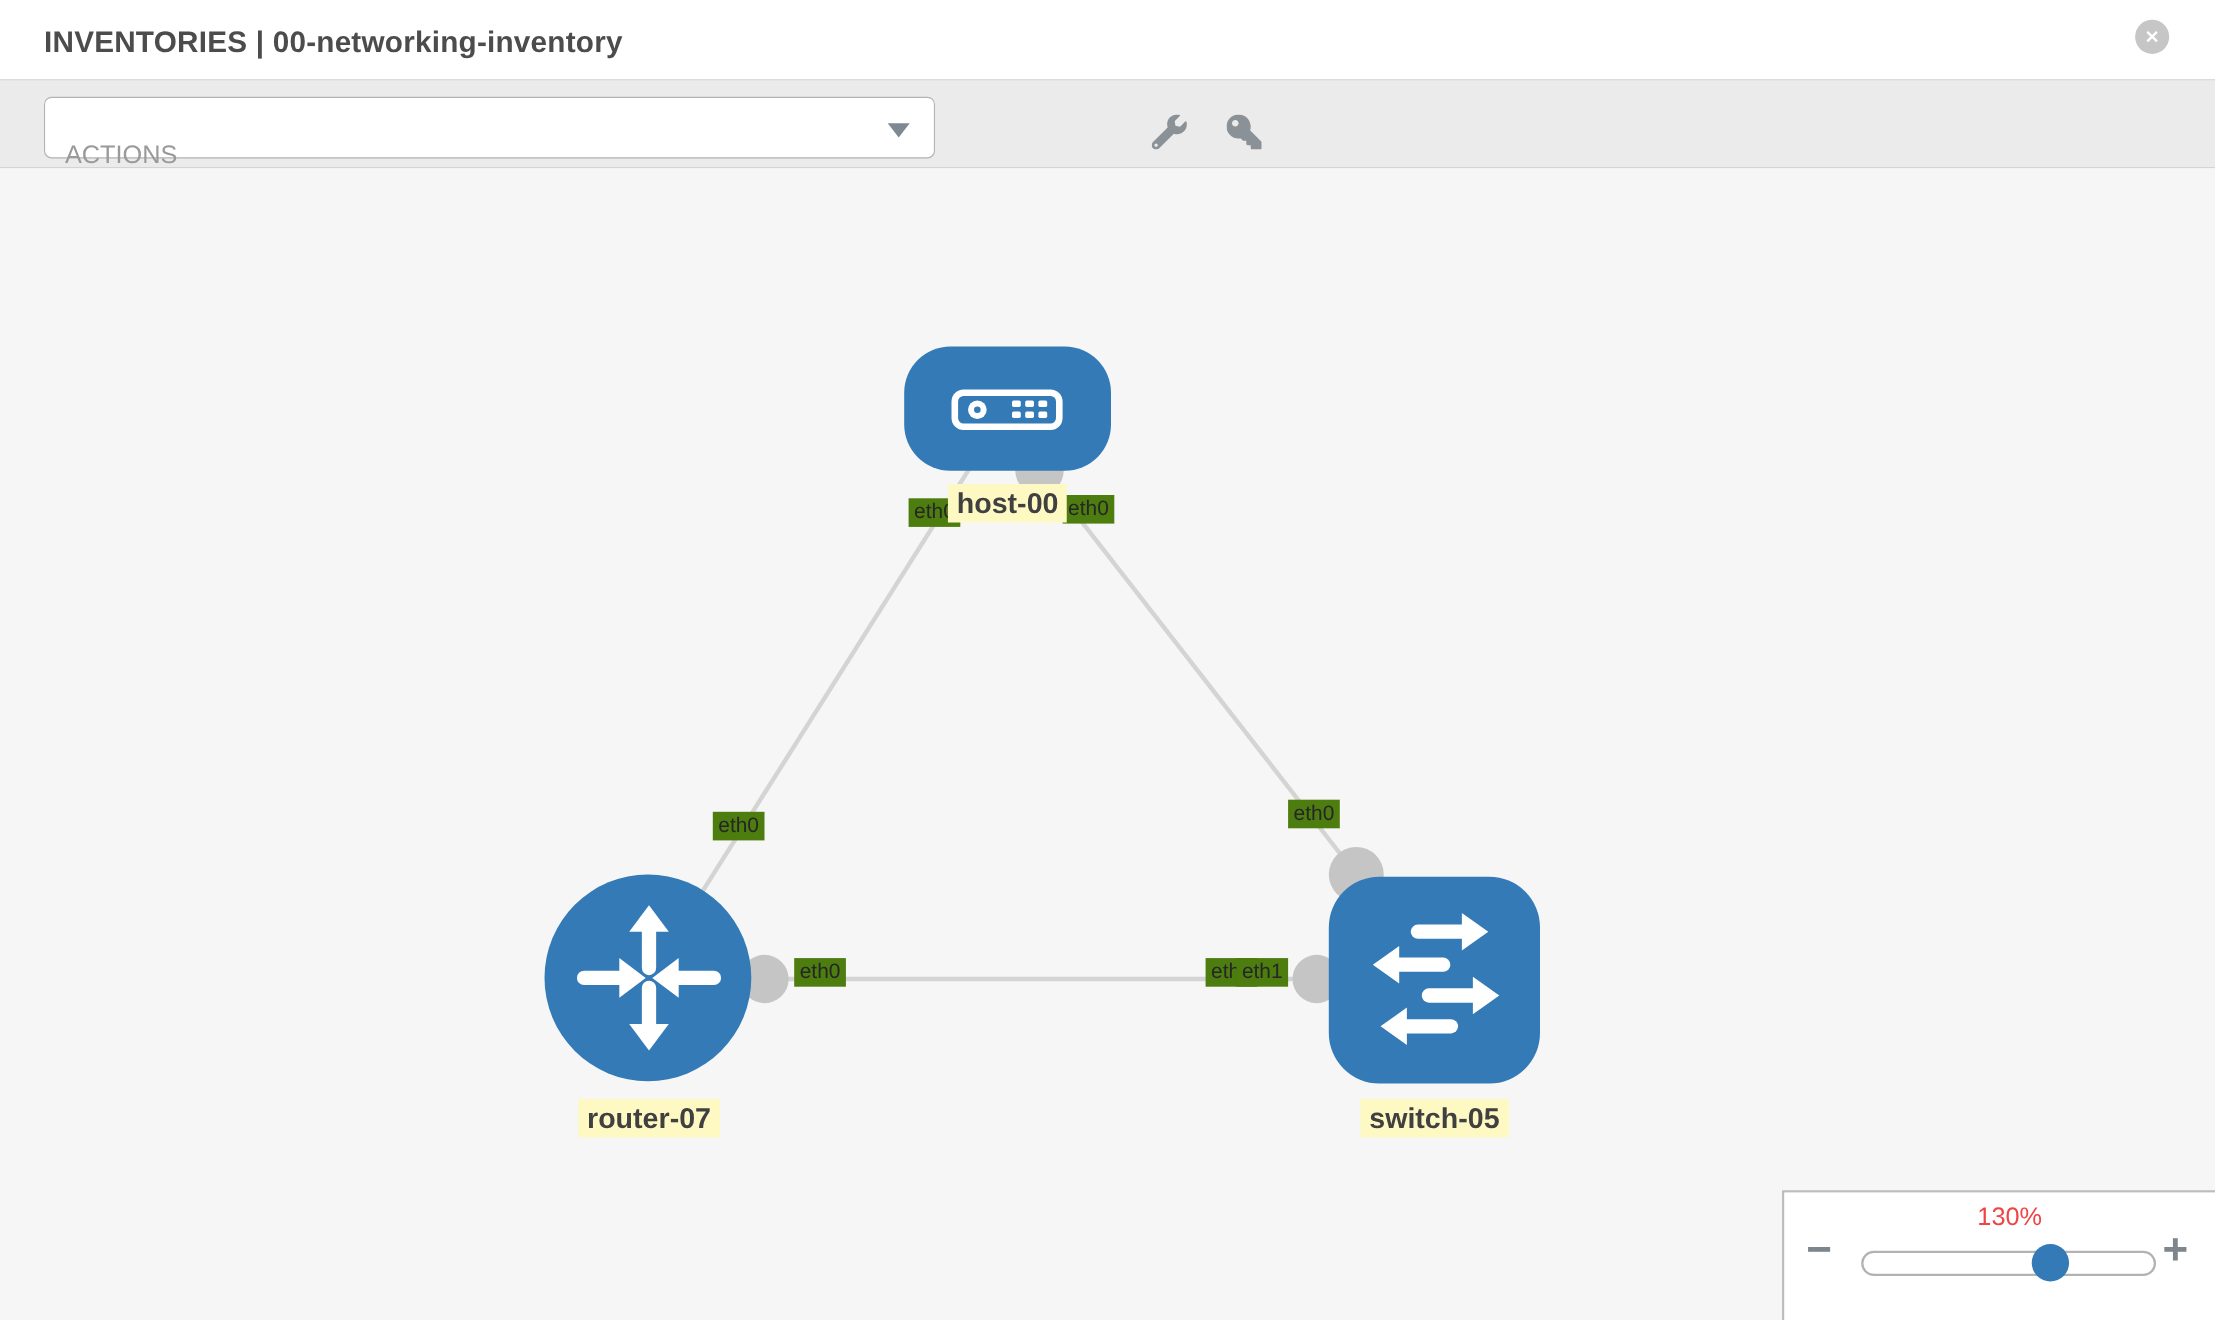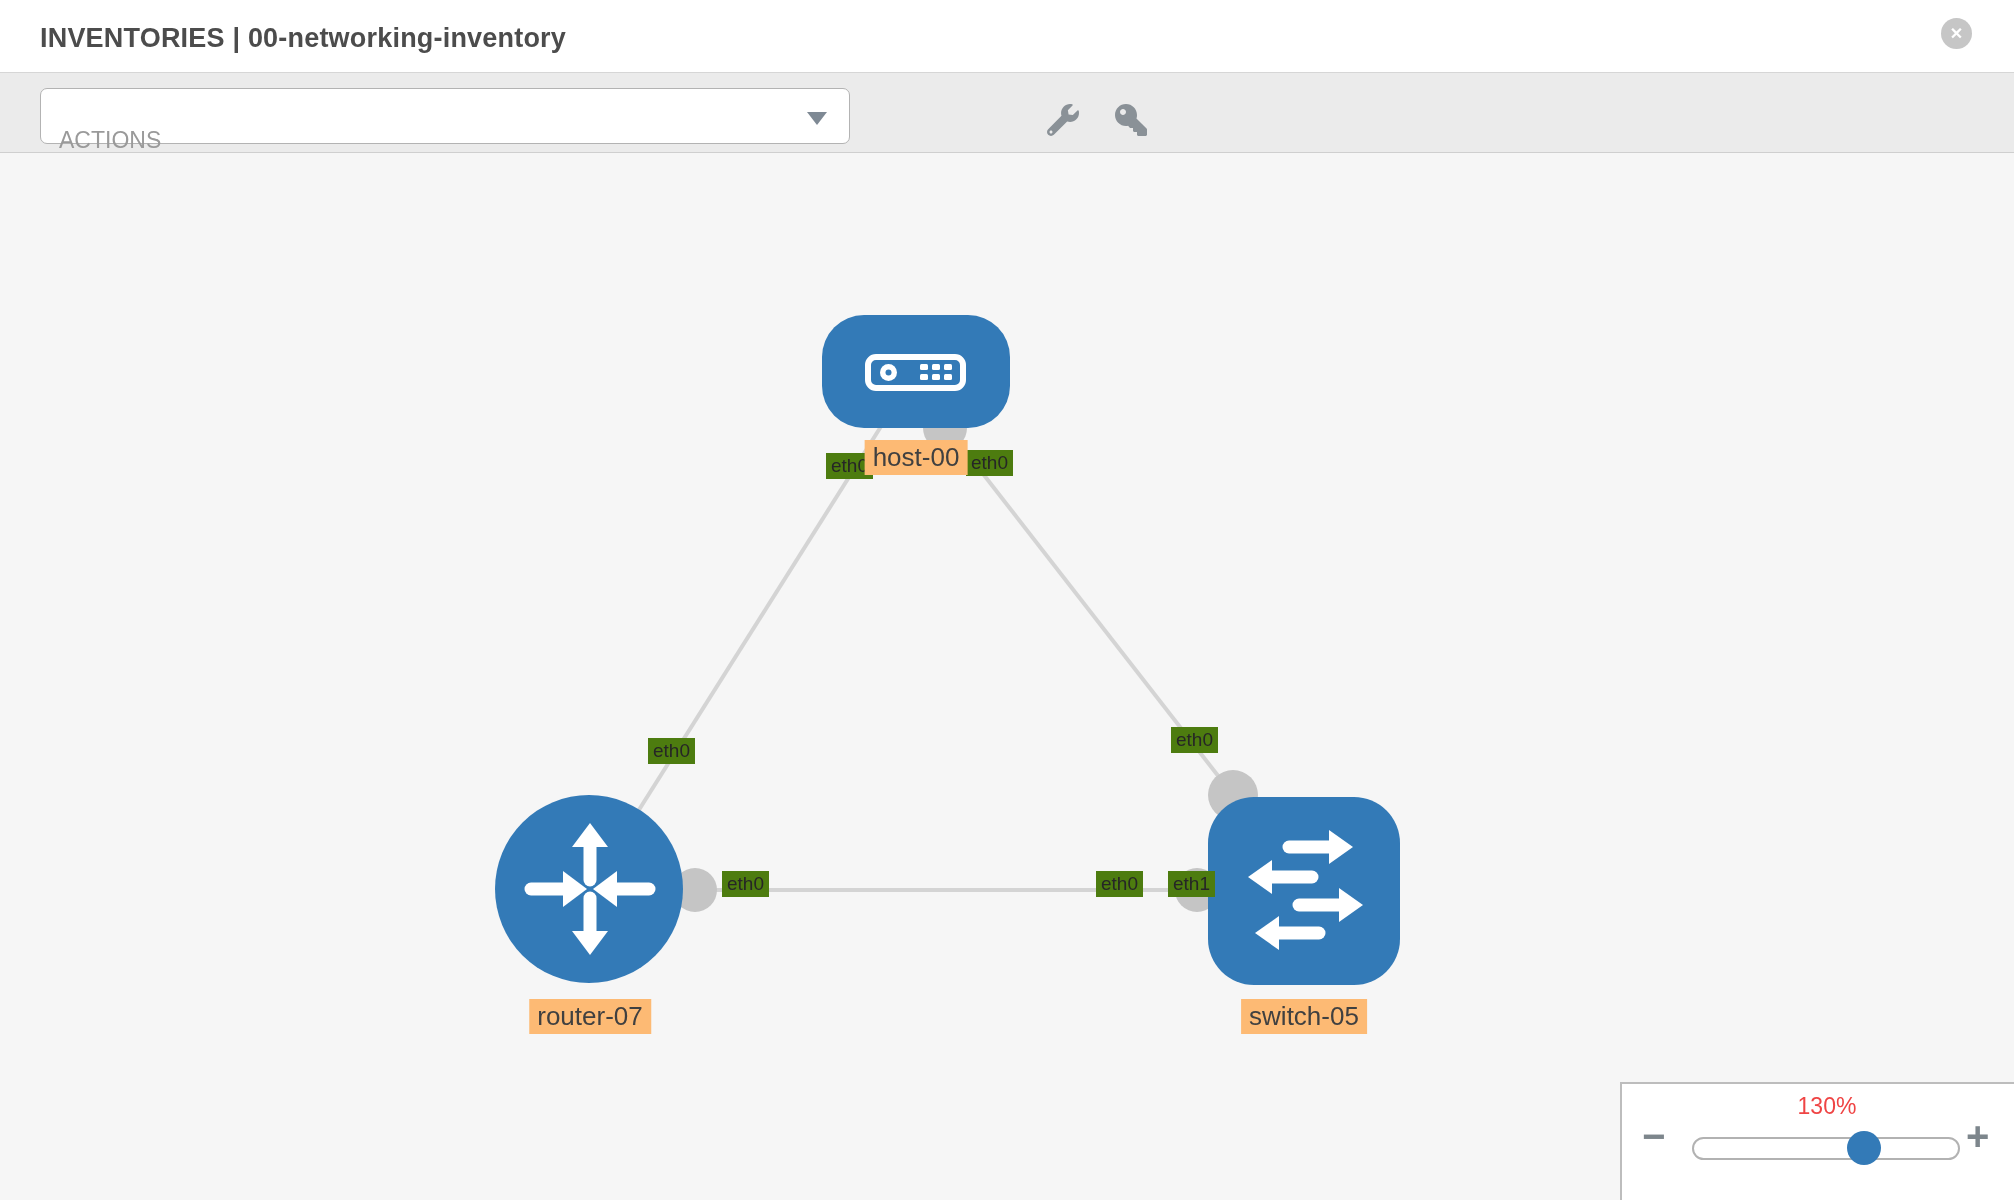--- a/index.html
+++ b/index.html
@@ -38,26 +38,26 @@
   .net-svg { position:absolute; left:0; top:0; }
   .net-svg line { stroke:#d4d4d4; stroke-width:4; }
   .net-svg circle.iface { fill:#c5c5c5; }
 
   .node { position:absolute; background:#337ab7; cursor:pointer;
     display:flex; align-items:center; justify-content:center; }
   .node-host   { left:822px; top:162px; width:188px; height:113px; border-radius:42px; }
   .node-router { left:495px; top:642px; width:188px; height:188px; border-radius:50%; }
   .node-switch { left:1208px; top:644px; width:192px; height:188px; border-radius:46px; }
 
-  .node-label { position:absolute; transform:translateX(-50%); background:#fdba74;
-    color:#404040; font-size:26px; padding:2px 8px; white-space:nowrap; z-index:6; }
+  .node-label { position:absolute; transform:translateX(-50%); background:#fef9c3;
+    color:#404040; font-size:26px; padding:2px 8px; white-space:nowrap; z-index:6;font-weight:bold; }
   .eth-label { position:absolute; background:#4d7c0f; color:#262626;
     font-size:19px; padding:2px 5px; white-space:nowrap; z-index:4; }
   .eth-under { z-index:3; }
-  .eth-over  { z-index:4;margin-left:44px; }
+  .eth-over  { z-index:4; }
 
   
   .zoom-panel { position:absolute; left:1620px; top:929px; width:420px; height:140px;
     background:#ffffff; border:2px solid #bdbdbd; }
   .zoom-level { position:absolute; left:130px; top:9px; width:150px; text-align:center;
     font-size:23px; color:#ef4444; }
   .zoom-minus { position:absolute; left:20px; top:32px; font-size:40px; font-weight:bold;
     color:#7d868c; cursor:pointer; line-height:40px; }
   .zoom-plus  { position:absolute; left:344px; top:32px; font-size:40px; font-weight:bold;
     color:#7d868c; cursor:pointer; line-height:40px; }

